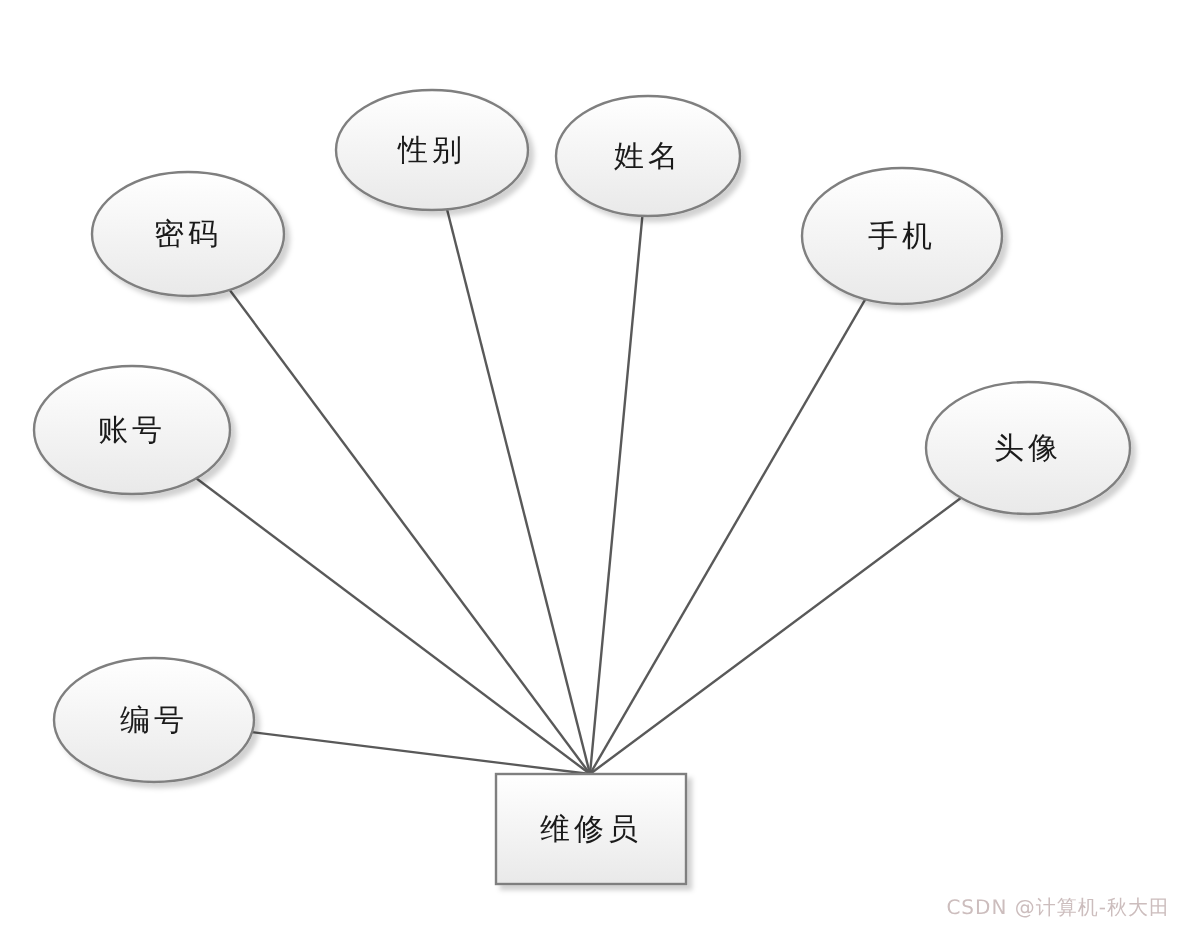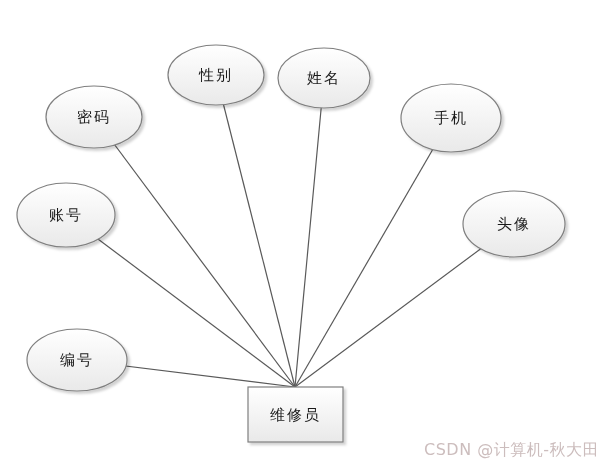--- a/index.html
+++ b/index.html
@@ -17,23 +17,23 @@
   }
   #diagram {
     position: absolute;
     left: 0;
     top: 0;
     width: 600px;
     height: 464px;
   }
   #watermark {
     position: absolute;
-    right: 1px;
+    right: 15px;
     bottom: 3px;
-    font-size: 16px;
+    font-size: 10px;
     letter-spacing: 0.5px;
     user-select: none;
     text-align: right;
   }
   svg text {
     font-family: "DejaVu Sans", "Liberation Sans", sans-serif;
   }
 </style>
 </head>
 <body>

